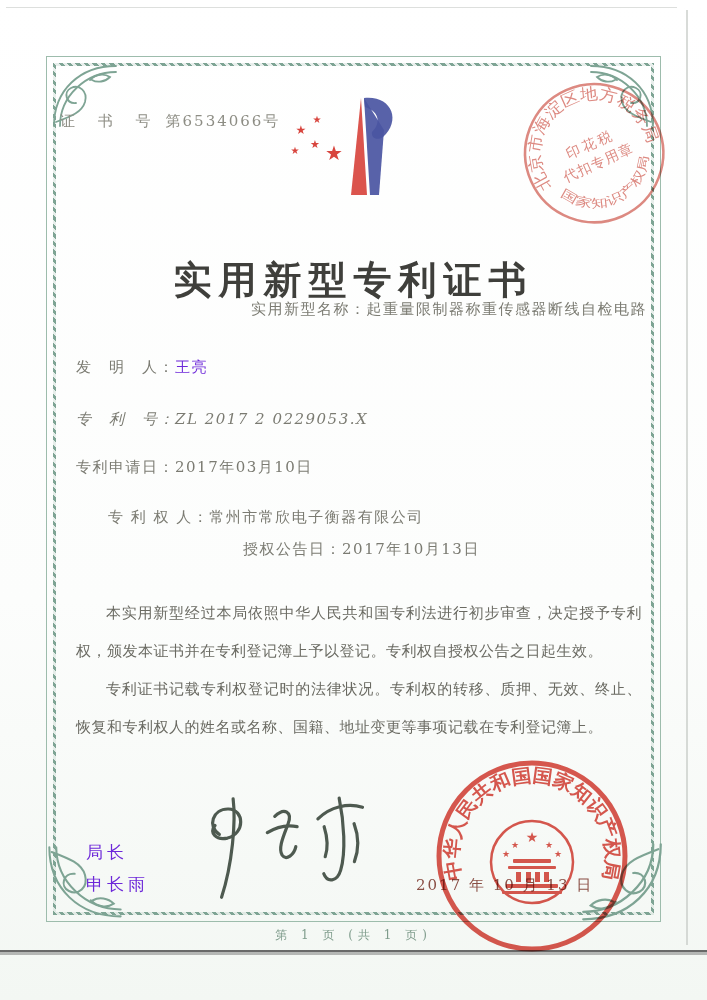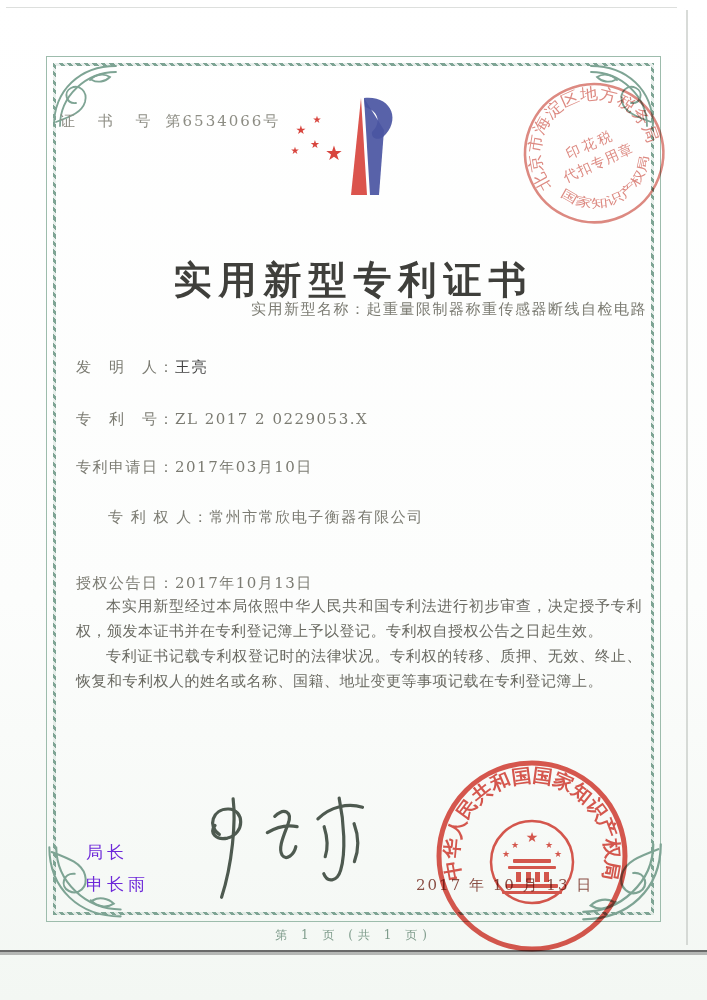--- a/index.html
+++ b/index.html
@@ -26,25 +26,25 @@
   .corner.br{bottom:82px;right:50px;transform:scale(-1.25,-1.25);}
   
   .cert-no{position:absolute;top:112px;left:60px;font-size:15px;color:#8d8d84;letter-spacing:2px;}
   .cert-no .lbl{letter-spacing:9px;margin-right:6px;}
   .logo{position:absolute;top:92px;left:285px;}
   .tax-stamp{position:absolute;top:78px;left:520px;transform:rotate(-24deg);opacity:.78;mix-blend-mode:multiply;}
   .doc-title{position:absolute;top:210px;left:0;width:100%;text-align:center;
     font-size:38px;font-weight:700;letter-spacing:7px;color:#3f3f3b;margin-top:45px;}
   
   .field{position:absolute;left:76px;right:60px;font-size:15px;color:#7b7b72;letter-spacing:1.5px;white-space:nowrap;}
-  .f0{top:300px;text-align:right;} .f1{top:358px;} .f2{top:410px;} .f3{top:458px;} .f4{top:508px;margin-left:32px;} .f5{top:574px;}
-  .f1 .val{color:#404040;}
+  .f0{top:300px;text-align:right;} .f1{top:358px;} .f2{top:410px;font-style:italic;} .f3{top:458px;} .f4{top:508px;margin-left:32px;} .f5{top:540px;text-align:center;}
+  .f1 .val{color:#6d28d9;}
   
   .body-text{position:absolute;top:594px;left:76px;width:566px;
-    font-size:15px;line-height:25px;color:#6a6a62;text-align:justify;letter-spacing:.5px;}
+    font-size:15px;line-height:38px;color:#6a6a62;text-align:justify;letter-spacing:.5px;}
   .body-text p{margin:0;text-indent:2em;}
   
   .signer{position:absolute;left:86px;top:836px;font-size:17px;color:#6d28d9;line-height:32px;letter-spacing:4px;}
   .signature{position:absolute;left:192px;top:792px;transform:rotate(-2deg);}
   
   .issue-date{position:absolute;left:416px;top:876px;font-size:15px;letter-spacing:2px;color:#8a4f45;}
   .seal-big{position:absolute;left:432px;top:756px;width:200px;height:200px;mix-blend-mode:multiply;opacity:.92;}
   
   .footer{position:absolute;top:927px;left:0;width:100%;text-align:center;
     font-size:12px;letter-spacing:5px;color:#7f9c8c;}

